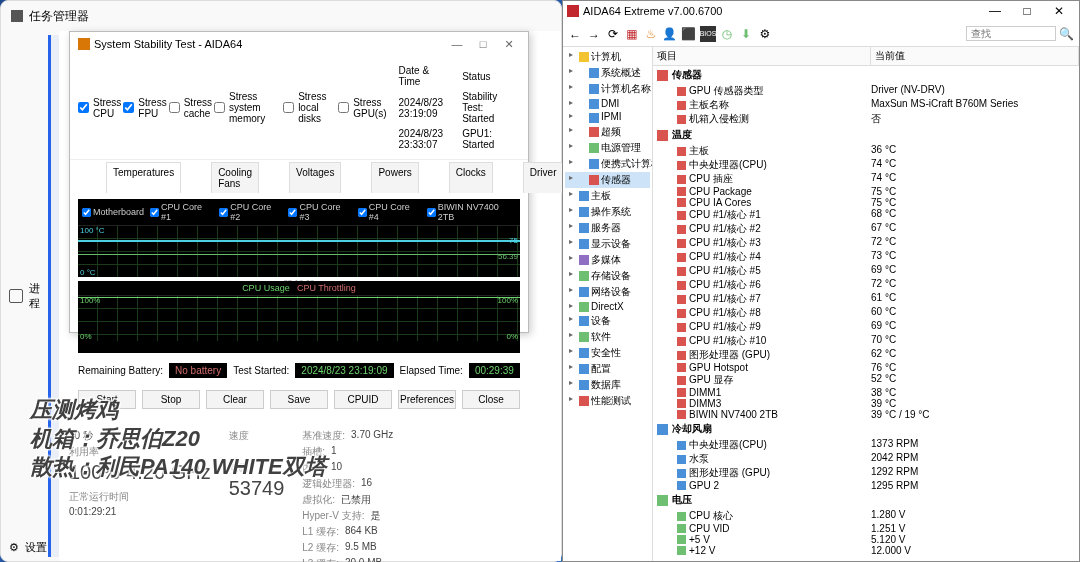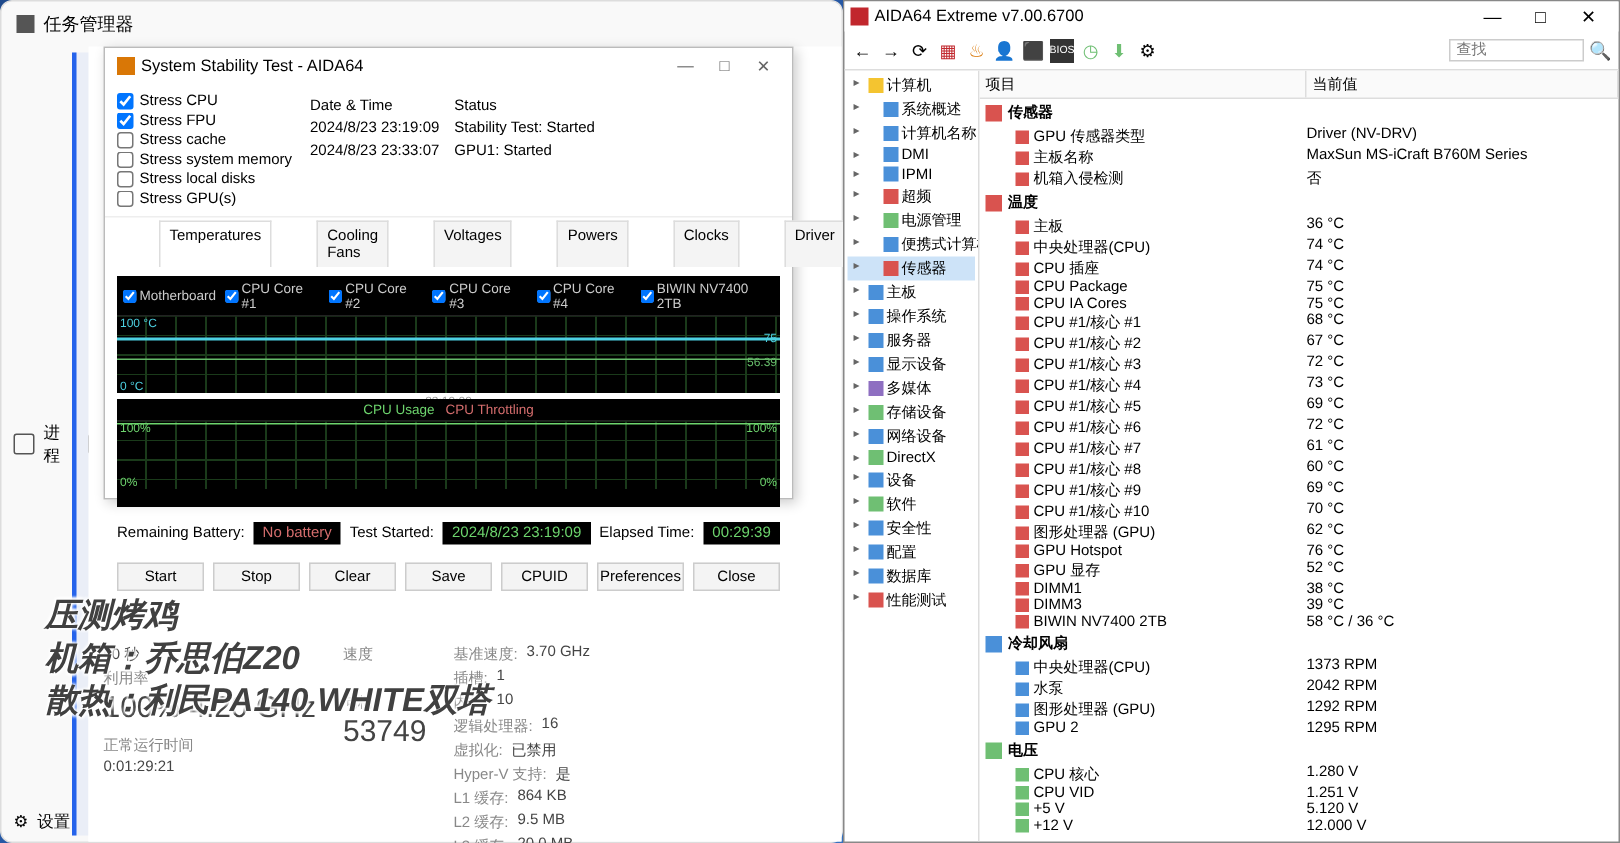--- a/index.html
+++ b/index.html
@@ -16,21 +16,21 @@
   .nav-ic { width: 14px; height: 14px; border: 1px solid #555; border-radius: 2px; flex-shrink: 0; }
   .taskmgr-main { flex: 1; background: #fff; position: relative; }
   
   
   .stability { position: absolute; left: 10px; top: 0; width: 460px; height: 302px; background: #fff; border: 1px solid #bbb; box-shadow: 2px 2px 8px rgba(0,0,0,0.2); }
   .stab-title { height: 24px; display: flex; align-items: center; padding: 0 8px; font-size: 11px; gap: 4px; }
   .stab-title .ic { width: 12px; height: 12px; background: #d97706; }
   .stab-wincontrols { margin-left: auto; display: flex; gap: 4px; }
   .stab-wincontrols span { width: 22px; text-align: center; color: #666; }
   .stab-top { display: flex; padding: 6px 8px; gap: 10px; border-bottom: 1px solid #eee; }
-  .stress-checks { display: flex; flex-direction: column; gap: 2px; font-size: 10px; }
+  .stress-checks { display: flex; flex-direction: row; gap: 2px; font-size: 10px; }
   .stress-checks label { display: flex; align-items: center; gap: 4px; }
   .stress-checks input { width: 11px; height: 11px; }
   .stab-info { font-size: 10px; }
   .stab-info table td { padding: 1px 8px 1px 0; }
   .stab-tabs { display: flex; gap: 2px; padding: 2px 8px; font-size: 10px; }
   .stab-tabs span { padding: 4px 6px; border: 1px solid #ddd; border-bottom: none; background: #f4f4f4; margin-left: 28px; }
   .stab-tabs span.act { background: #fff; }
   .chart { margin: 4px 8px; background: #000; position: relative; }
   .chart-head { display: flex; gap: 6px; padding: 3px 4px; font-size: 9px; color: #ccc; }
   .chart-head label { display: flex; align-items: center; gap: 2px; }
@@ -485,21 +485,21 @@
           <div class="list-row">
             <span class="c1"><span class="ric ic-red"></span>DIMM1</span>
             <span class="c2">38 °C</span>
           </div>
           <div class="list-row">
             <span class="c1"><span class="ric ic-red"></span>DIMM3</span>
             <span class="c2">39 °C</span>
           </div>
           <div class="list-row">
             <span class="c1"><span class="ric ic-red"></span>BIWIN NV7400 2TB</span>
-            <span class="c2">58 °C / 36 °C</span>
+            <span class="c2">39 °C / 19 °C</span>
           </div>
           <div class="list-group">
             <span class="gic ic-blue"></span>
             <b>冷却风扇</b>
           </div>
           <div class="list-row">
             <span class="c1"><span class="ric ic-blue"></span>中央处理器(CPU)</span>
             <span class="c2">1373 RPM</span>
           </div>
           <div class="list-row">

